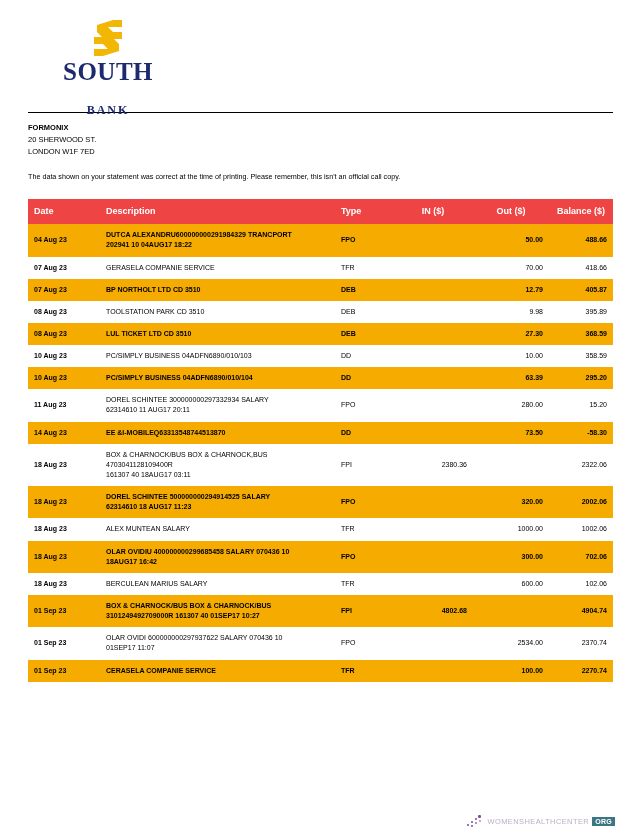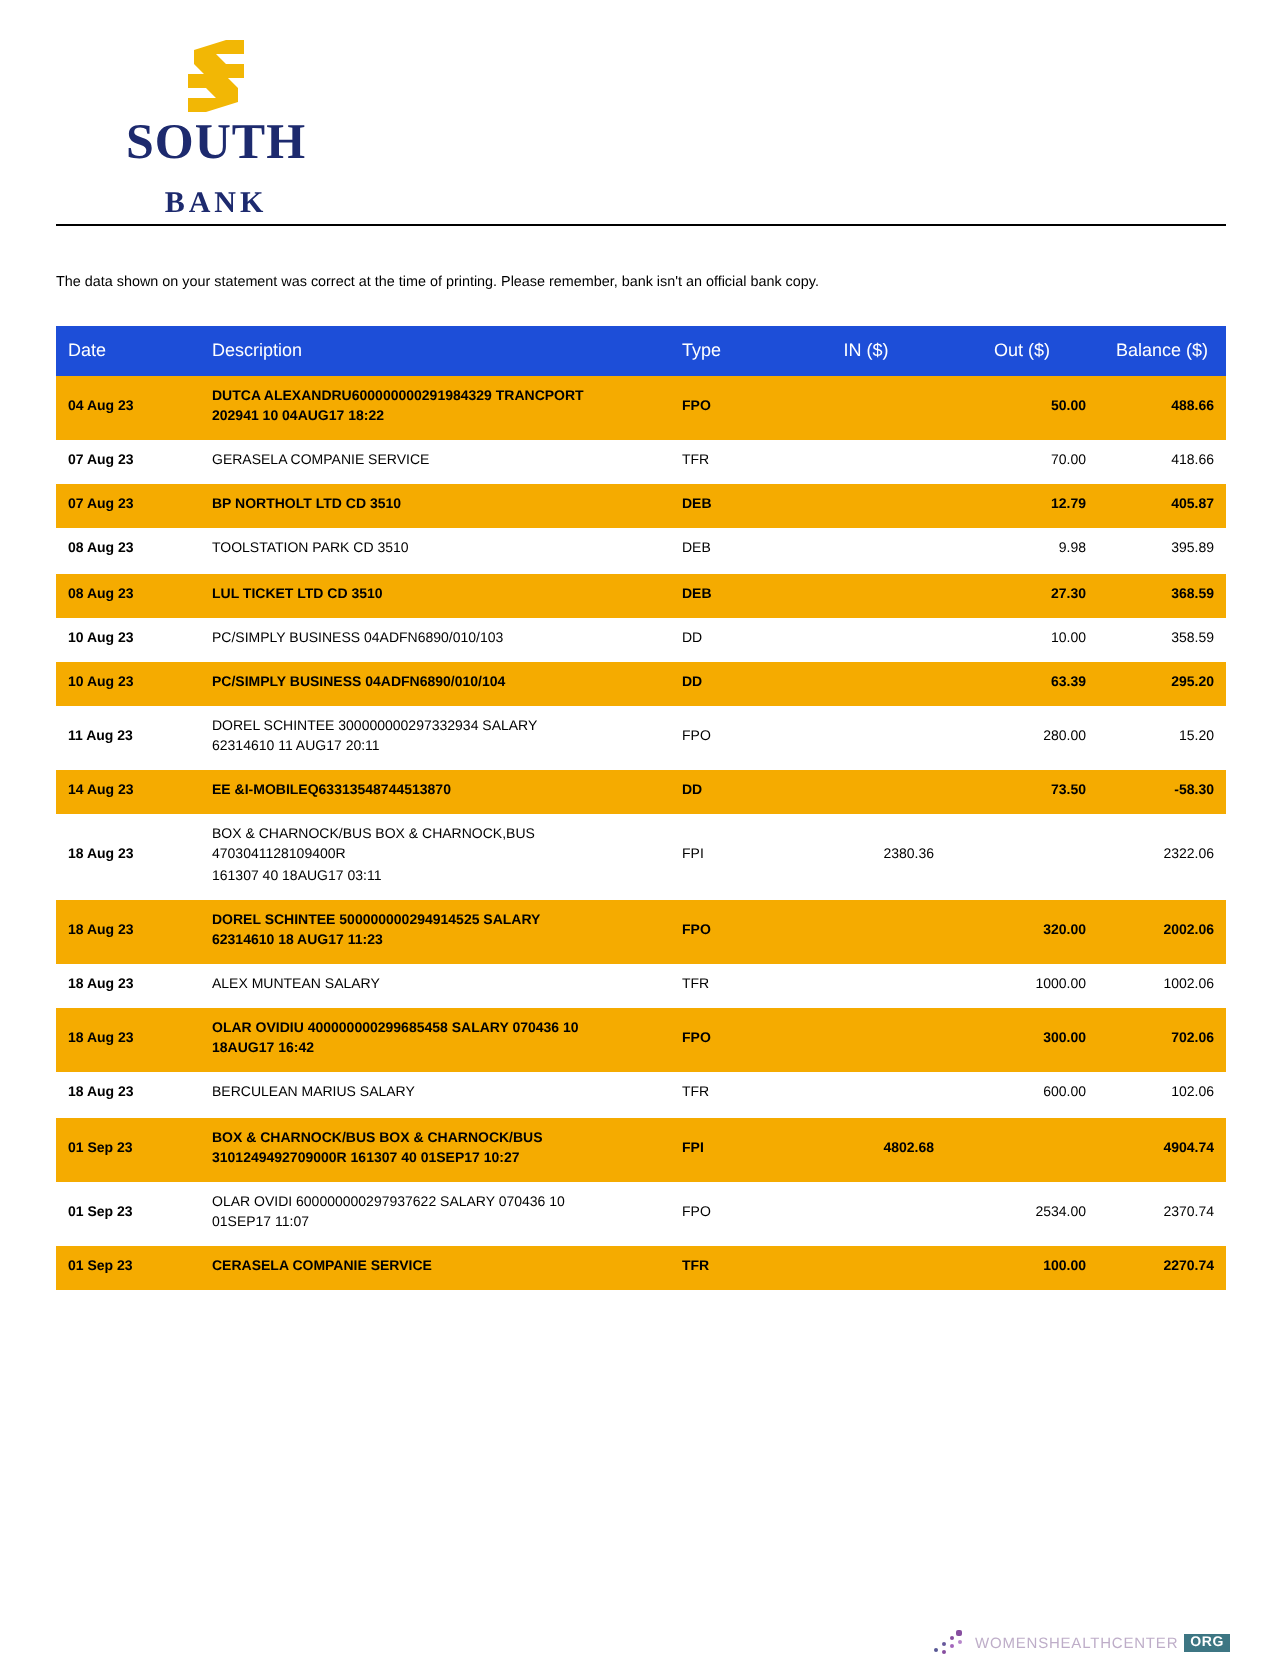--- a/index.html
+++ b/index.html
@@ -42,21 +42,21 @@
   .logo-word {
     font-family: "Liberation Serif", serif;
     color: #1b २b6e;
     color: #1d2a6e;
     font-weight: 700;
     letter-spacing: 0.5px;
     line-height: 0.98;
   }
   .logo-l1 { font-size: 25px; }
   .logo-l2 { font-size: 25px; }
-  .logo-l3 { font-size: 15px; letter-spacing: 2px; margin-top: 10px; }
+  .logo-l3 { font-size: 12px; letter-spacing: 2px; margin-top: 20px; }
 
   
   .title-row {
     display: flex;
     justify-content: space-between;
     align-items: baseline;
     font-size: 8.5px;
     padding-bottom: 4px;
   }
   .title-left b { font-weight: 700; }
@@ -93,24 +93,24 @@
   }
 
   
   table.stmt {
     width: 100%;
     border-collapse: collapse;
     table-layout: fixed;
     font-size: 7px;
   }
   table.stmt thead th {
-    background: #1d4ed8;
+    background: #ef4444;
     color: #ffffff;
     font-size: 9px;
-    font-weight: 400;
+    font-weight: 700;
     padding: 7px 6px 8px 6px;
     text-align: left;
     vertical-align: middle;
     margin-top: 35px;
   }
   table.stmt thead th.num { text-align: center; }
   table.stmt tbody td {
     padding: 6px 6px;
     vertical-align: middle;
     line-height: 1.45;
@@ -177,25 +177,30 @@
         </svg>
       </div>
       <div class="logo-word logo-l1">SOUTH</div>
       <div class="logo-word logo-l3">BANK</div>
     </div>
   </div>
 
   <div class="rule"></div>
 
   <div class="addr-row">
+    <div class="addr-left">
+      <div class="name">FORMONIX</div>
+      <div>20 SHERWOOD ST.</div>
+      <div>LONDON W1F 7ED</div>
+    </div>
     <div class="addr-right">
     </div>
   </div>
 
-  <div class="notice">The data shown on your statement was correct at the time of printing. Please remember, bank isn't an official bank copy.</div>
+  <div class="notice">The data shown on your statement was correct at the time of printing. Please remember, this isn't an official call copy.</div>
 
   <table class="stmt">
     <colgroup>
       <col class="c-date">
         <col class="c-desc">
         <col class="c-type">
       <col class="c-in">
         <col class="c-out">
         <col class="c-bal">
     </colgroup>

